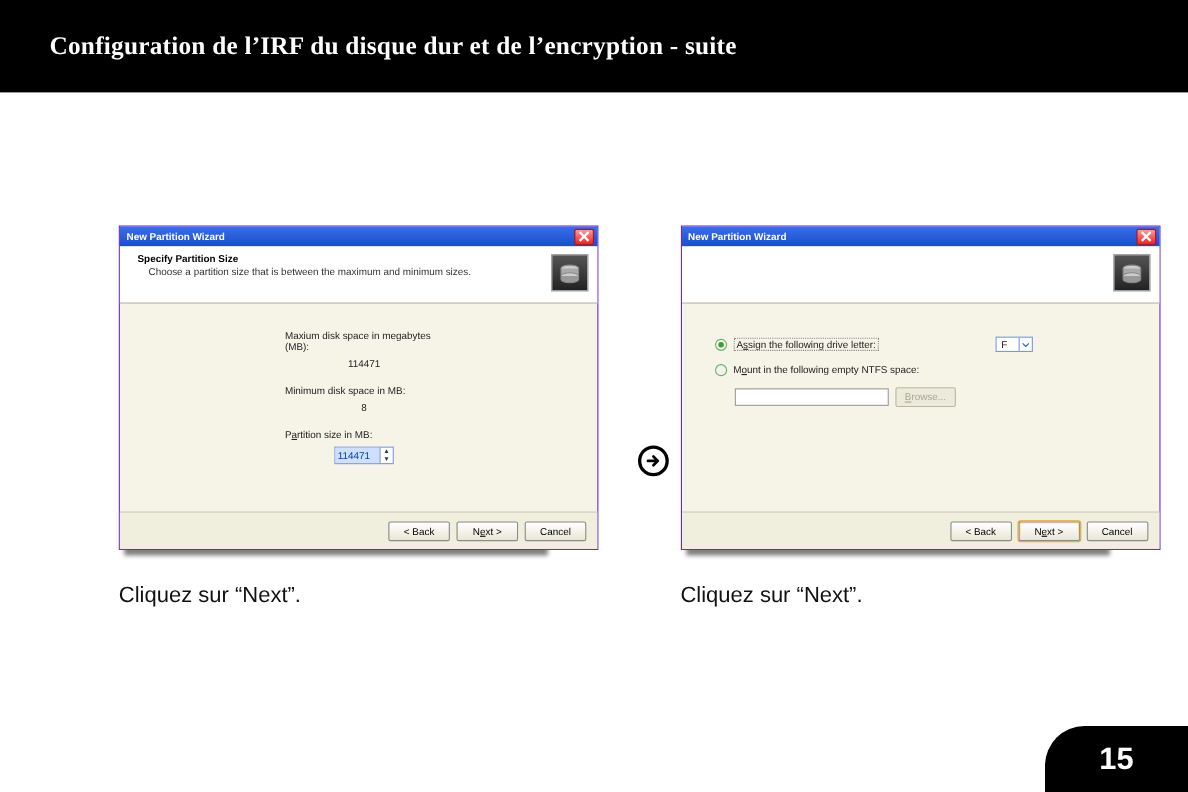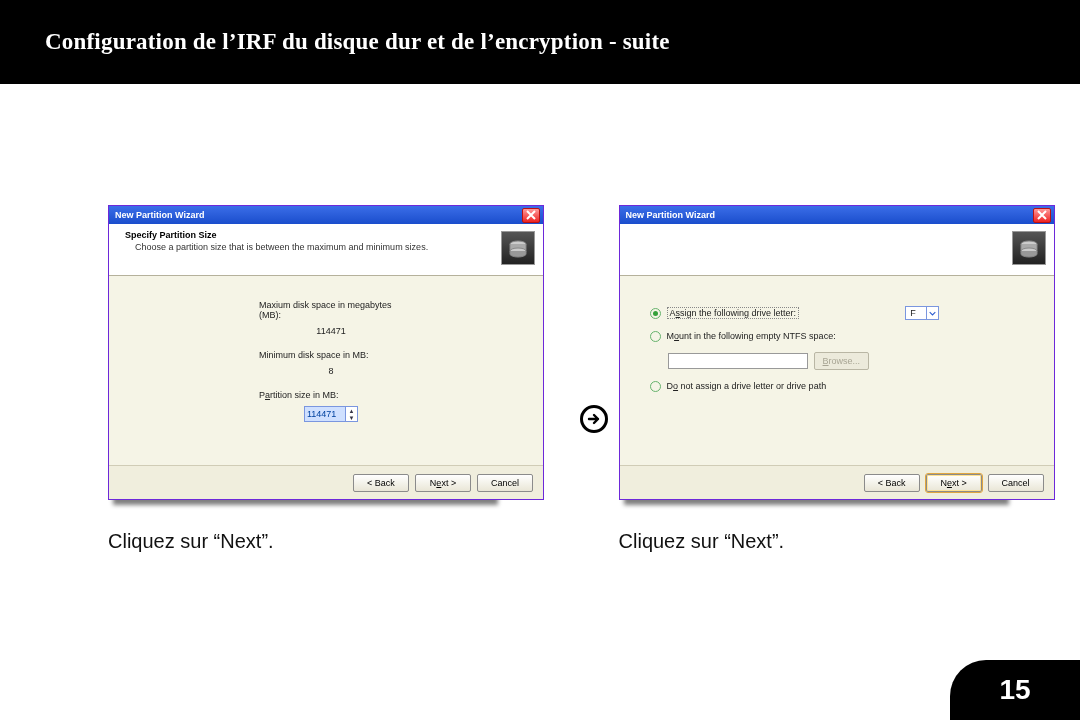--- a/index.html
+++ b/index.html
@@ -180,24 +180,20 @@
             </div>
           </div>
           <div class="radio-row" style="flex-wrap:wrap;">
             <div class="radio"></div>
             <div class="radio-label"><span>M</span><span class="u">o</span><span>unt in the following empty NTFS space:</span></div>
             <div style="width:100%; display:flex; align-items:center; margin-top:4px;">
               <span class="text-input"></span>
               <span class="browse-btn"><span class="u">B</span>rowse...</span>
             </div>
           </div>
-          <div class="radio-row">
-            <div class="radio"></div>
-            <div class="radio-label"><span>D</span><span class="u">o</span><span> not assign a drive letter or drive path</span></div>
-          </div>
         </div>
         <div class="button-bar">
           <div class="btn">&lt; Back</div>
           <div class="btn default">
               <span>N</span>
               <span class="u">e</span>
               <span>xt &gt;</span>
             </div>
           <div class="btn">Cancel</div>
         </div>

